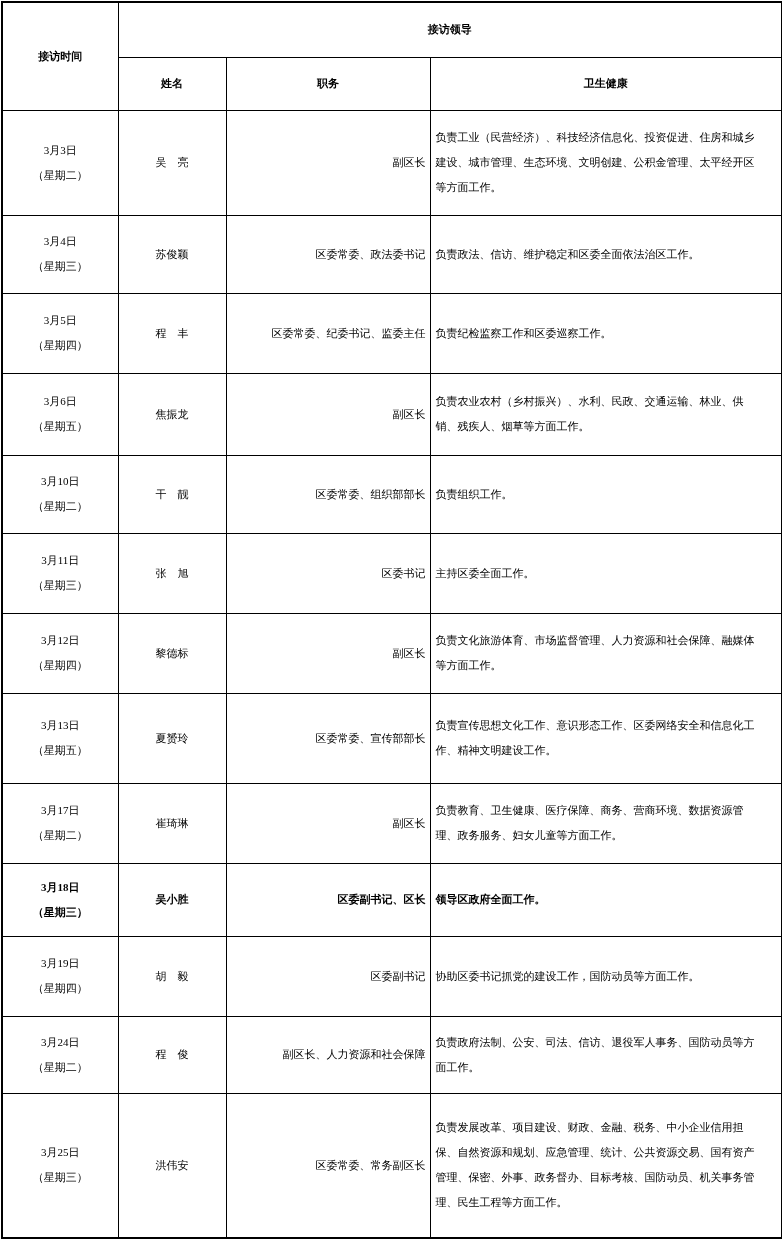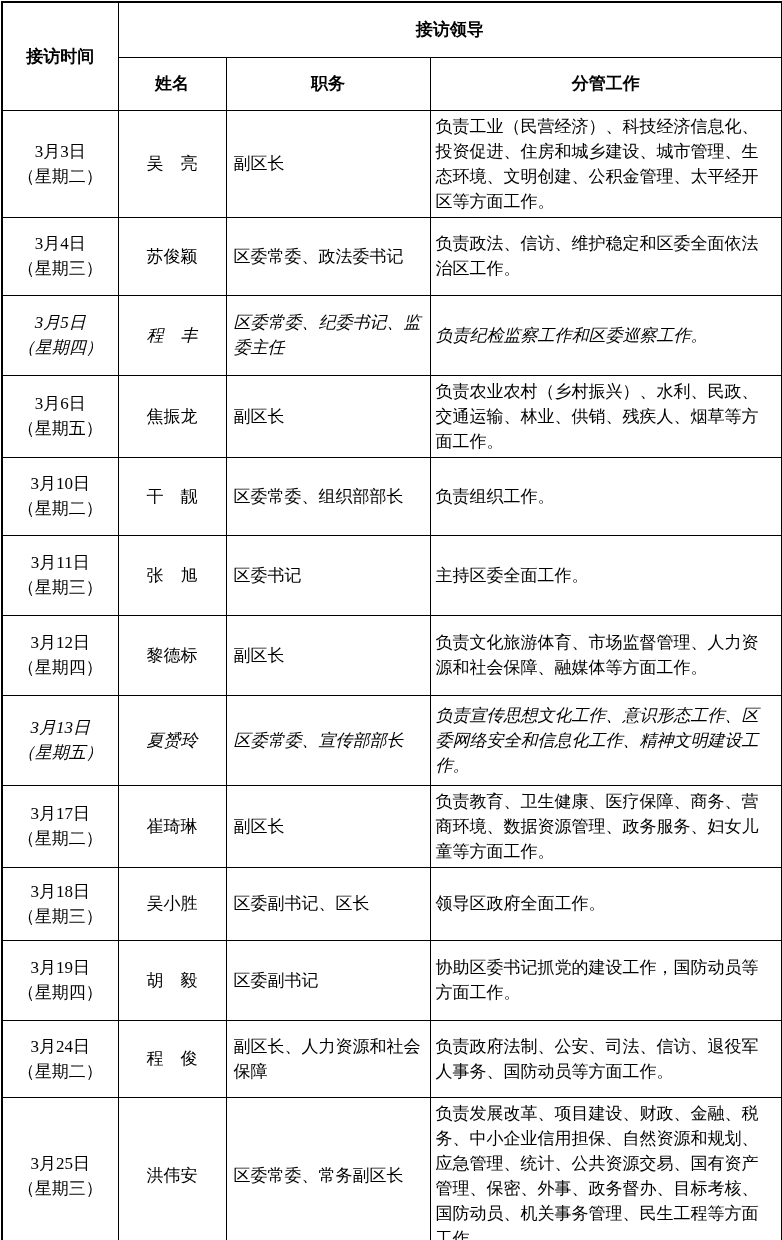--- a/index.html
+++ b/index.html
@@ -22,40 +22,40 @@
   table.sched {
     width: 780px;
     border-collapse: collapse;
     table-layout: fixed;
     border: 2px solid #000;
   }
   table.sched th,
   table.sched td {
     border: 1px solid #000;
     vertical-align: middle;
-    font-size: 17px;
+    font-size: 11px;
     line-height: 25px;
     box-sizing: border-box;
     overflow: hidden;
   }
   table.sched th {
     font-weight: bold;
     text-align: center;
     padding: 2px;
   }
   td.c-date {
     text-align: center;
     padding: 5px 1px;
   }
   td.c-name {
     text-align: center;
     padding: 10px;
   }
   td.c-pos {
-    text-align: left;
+    text-align: right;
     padding: 2px 4px 2px 7px;
   }
   td.c-duty {
     text-align: left;
     padding: 3px 19px 3px 5px;
   }
 </style>
 </head>
 <body>
 
@@ -68,21 +68,21 @@
       <col style="width:352px">
     </colgroup>
     <thead>
       <tr style="height:55px">
         <th rowspan="2">接访时间</th>
         <th colspan="3">接访领导</th>
       </tr>
       <tr style="height:53px">
         <th>姓名</th>
         <th>职务</th>
-        <th>分管工作</th>
+        <th>卫生健康</th>
       </tr>
     </thead>
     <tbody id="table-body">
         <tr style="height: 105px;">
           <td class="c-date">
             <div>3月3日</div>
             <div>（星期二）</div>
           </td>
           <td class="c-name">吴　亮</td>
           <td class="c-pos">副区长</td>
@@ -90,21 +90,21 @@
         </tr>
         <tr style="height: 78px;">
           <td class="c-date">
             <div>3月4日</div>
             <div>（星期三）</div>
           </td>
           <td class="c-name">苏俊颖</td>
           <td class="c-pos">区委常委、政法委书记</td>
           <td class="c-duty">负责政法、信访、维护稳定和区委全面依法治区工作。</td>
         </tr>
-        <tr style="height: 80px; font-style: italic;">
+        <tr style="height: 80px;">
           <td class="c-date">
             <div>3月5日</div>
             <div>（星期四）</div>
           </td>
           <td class="c-name">程　丰</td>
           <td class="c-pos">区委常委、纪委书记、监委主任</td>
           <td class="c-duty">负责纪检监察工作和区委巡察工作。</td>
         </tr>
         <tr style="height: 82px;">
           <td class="c-date">
@@ -135,39 +135,39 @@
         </tr>
         <tr style="height: 80px;">
           <td class="c-date">
             <div>3月12日</div>
             <div>（星期四）</div>
           </td>
           <td class="c-name">黎德标</td>
           <td class="c-pos">副区长</td>
           <td class="c-duty">负责文化旅游体育、市场监督管理、人力资源和社会保障、融媒体等方面工作。</td>
         </tr>
-        <tr style="height: 90px; font-style: italic;">
+        <tr style="height: 90px;">
           <td class="c-date">
             <div>3月13日</div>
             <div>（星期五）</div>
           </td>
           <td class="c-name">夏赟玲</td>
           <td class="c-pos">区委常委、宣传部部长</td>
           <td class="c-duty">负责宣传思想文化工作、意识形态工作、区委网络安全和信息化工作、精神文明建设工作。</td>
         </tr>
         <tr style="height: 80px; margin-top: 28px;">
           <td class="c-date">
             <div>3月17日</div>
             <div>（星期二）</div>
           </td>
           <td class="c-name">崔琦琳</td>
           <td class="c-pos">副区长</td>
           <td class="c-duty">负责教育、卫生健康、医疗保障、商务、营商环境、数据资源管理、政务服务、妇女儿童等方面工作。</td>
         </tr>
-        <tr style="height: 73px;">
+        <tr style="height: 73px; font-weight: bold;">
           <td class="c-date">
             <div>3月18日</div>
             <div>（星期三）</div>
           </td>
           <td class="c-name">吴小胜</td>
           <td class="c-pos">区委副书记、区长</td>
           <td class="c-duty">领导区政府全面工作。</td>
         </tr>
         <tr style="height: 80px;">
           <td class="c-date">

